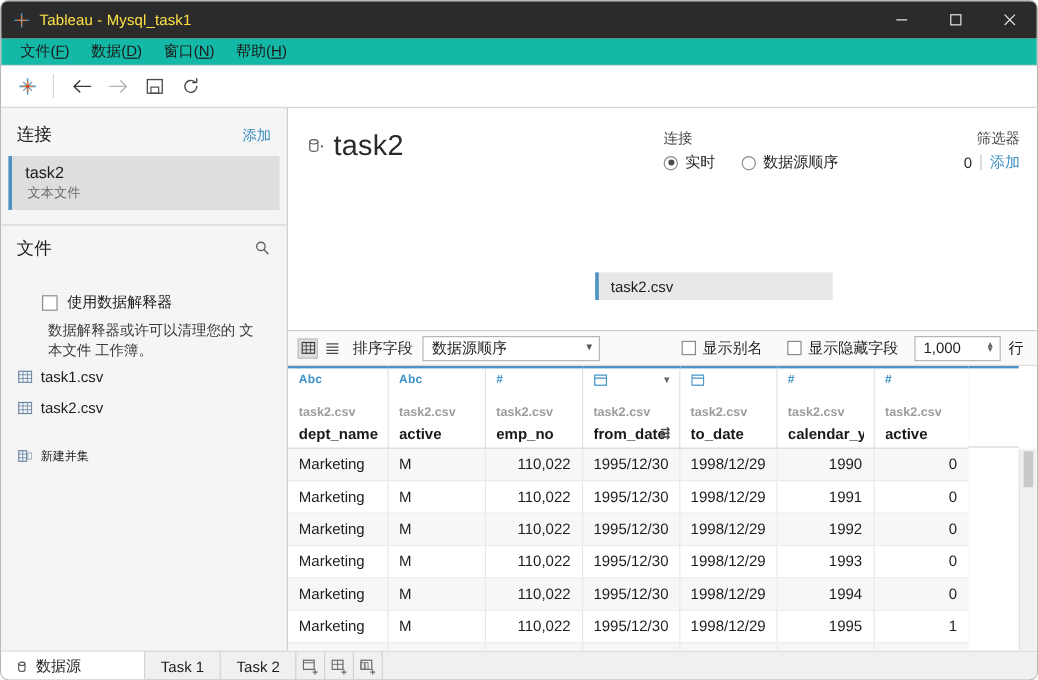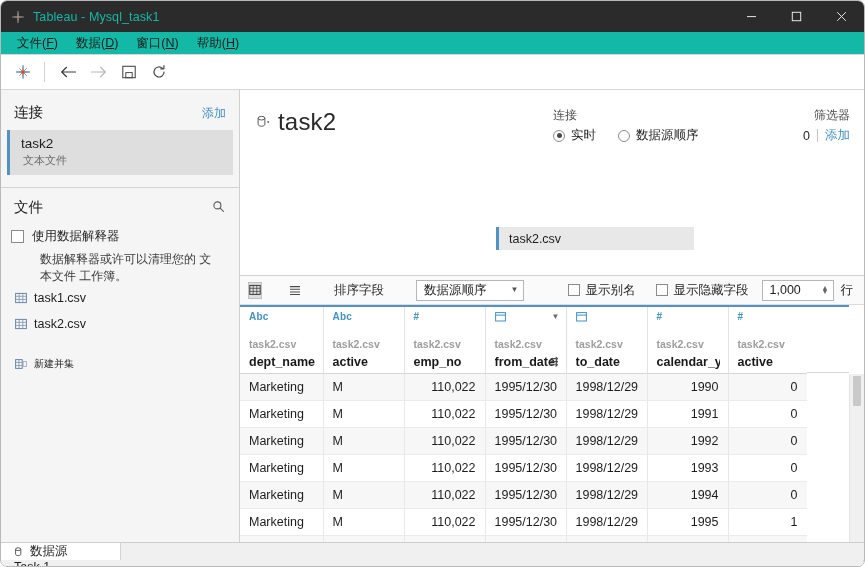--- a/index.html
+++ b/index.html
@@ -33,21 +33,21 @@
     position: relative;
   }
   .tb-icon {
     width: 16px; height: 16px;
     margin-left: 9px; margin-right: 7px;
     position: relative;
     flex: none;
   }
   .tb-icon svg { display: block; }
   .tb-title {
-    color: #14b8a6;
+    color: #fde047;
     font-size: 12.5px;
     letter-spacing: .1px;
     white-space: nowrap;
   }
   .win-ctrls {
     position: absolute; right: 0; top: 0;
     height: 31px;
     display: flex;
   }
   .win-btn {
@@ -141,21 +141,22 @@
     margin: 12px 0 0 0;
   }
   .files-head {
     display: flex; align-items: center;
     justify-content: space-between;
     padding: 10px 14px 4px 13px;
   }
   .search-ico { color:#5d5d5d; }
   .chk-row {
     display: flex; align-items: flex-start;
-    padding: 8px 12px 0 10px;
+    padding: 8px 12px 0 34px;
+    margin-top: 16px;
   }
   .chkbox {
     width: 13px; height: 13px;
     border: 1px solid #8b8b8b;
     background: #fff;
     flex: none;
     margin-top: 1px;
   }
   .chk-label {
     font-size: 12.5px; color: #1e1e1e;
@@ -246,21 +247,20 @@
     color: #1d1d1d;
   }
 
   
   .gridbar {
     height: 29px; flex: none;
     background: #fafafa;
     border-bottom: 1px solid #dcdcdc;
     display: flex; align-items: center;
     padding: 0 11px 0 8px;
-    gap: 24px;
   }
   .vtoggle {
     width: 17px; height: 17px;
     display: flex; align-items: center; justify-content: center;
     margin-right: 3px;
   }
   .vtoggle.sel { background: #dedede; border: 1px solid #c0c0c0; }
   .gb-label { font-size: 12.5px; color: #2a2a2a; margin-left: 6px; white-space: nowrap; }
   .sel-box {
     margin-left: 8px;
@@ -383,21 +383,20 @@
     height: 1px; background: #d6d6d6;
   }
 
   
   .bottombar {
     height: 26px;
     background: #f0f0f0;
     border-top: 1px solid #cdcdcd;
     display: flex;
     align-items: stretch;
-    flex-direction: column;
   }
   .bb-tab {
     display: flex; align-items: center;
     padding: 0 13px;
     font-size: 12.5px;
     color: #1e1e1e;
     border-right: 1px solid #d2d2d2;
     white-space: nowrap;
   }
   .bb-tab.active {

